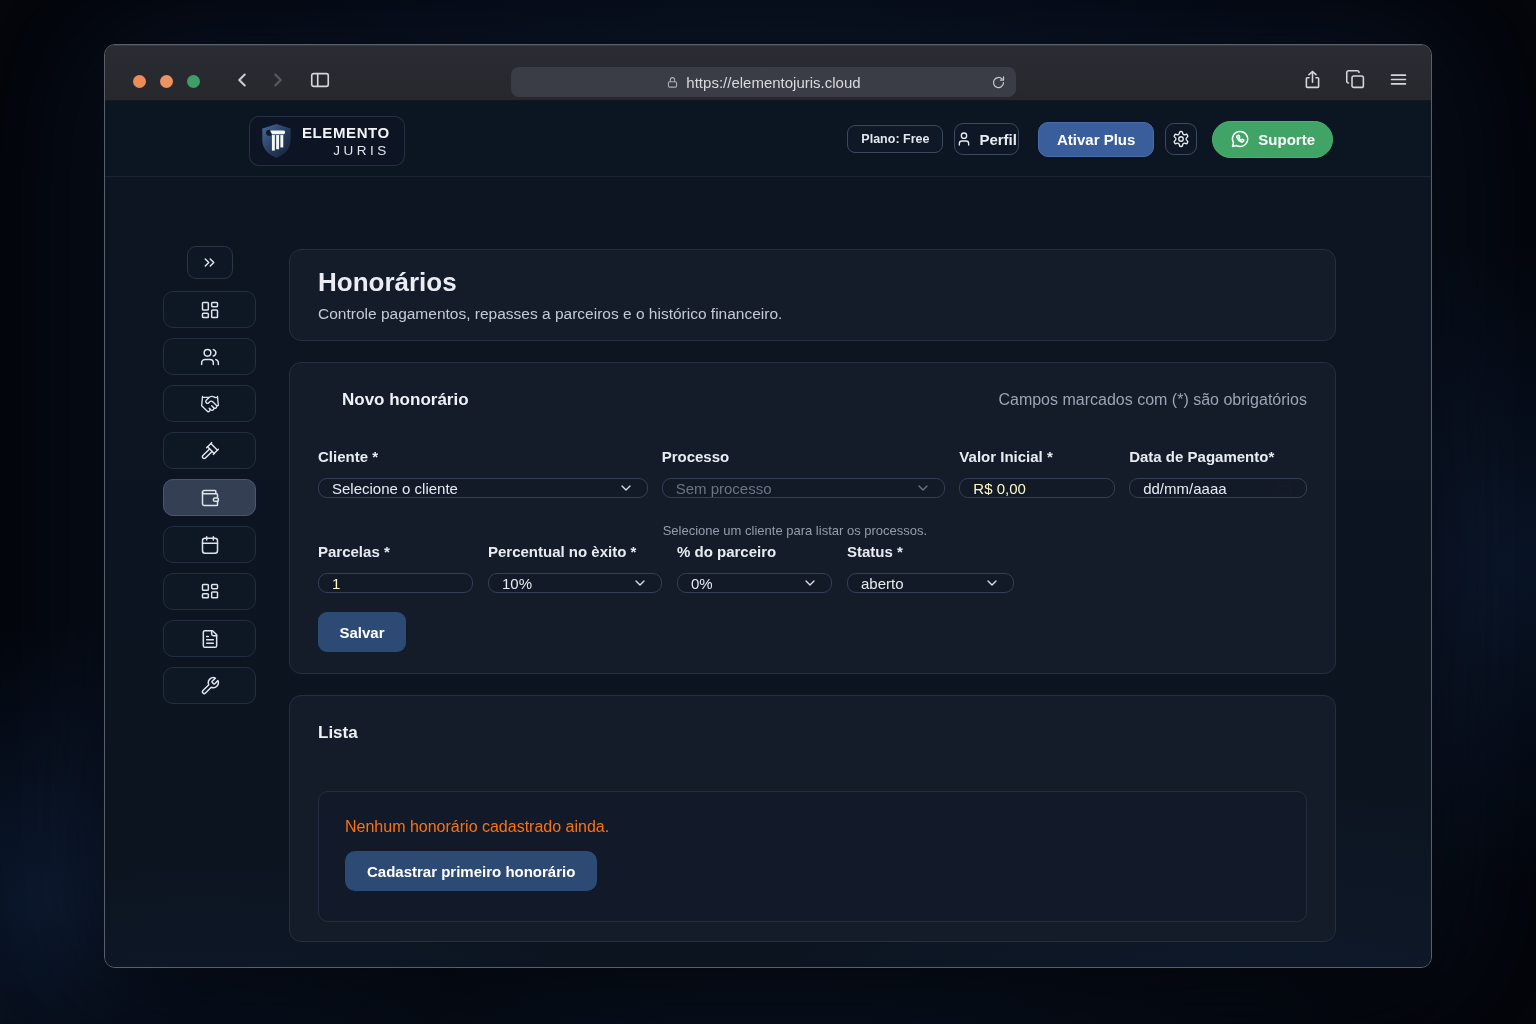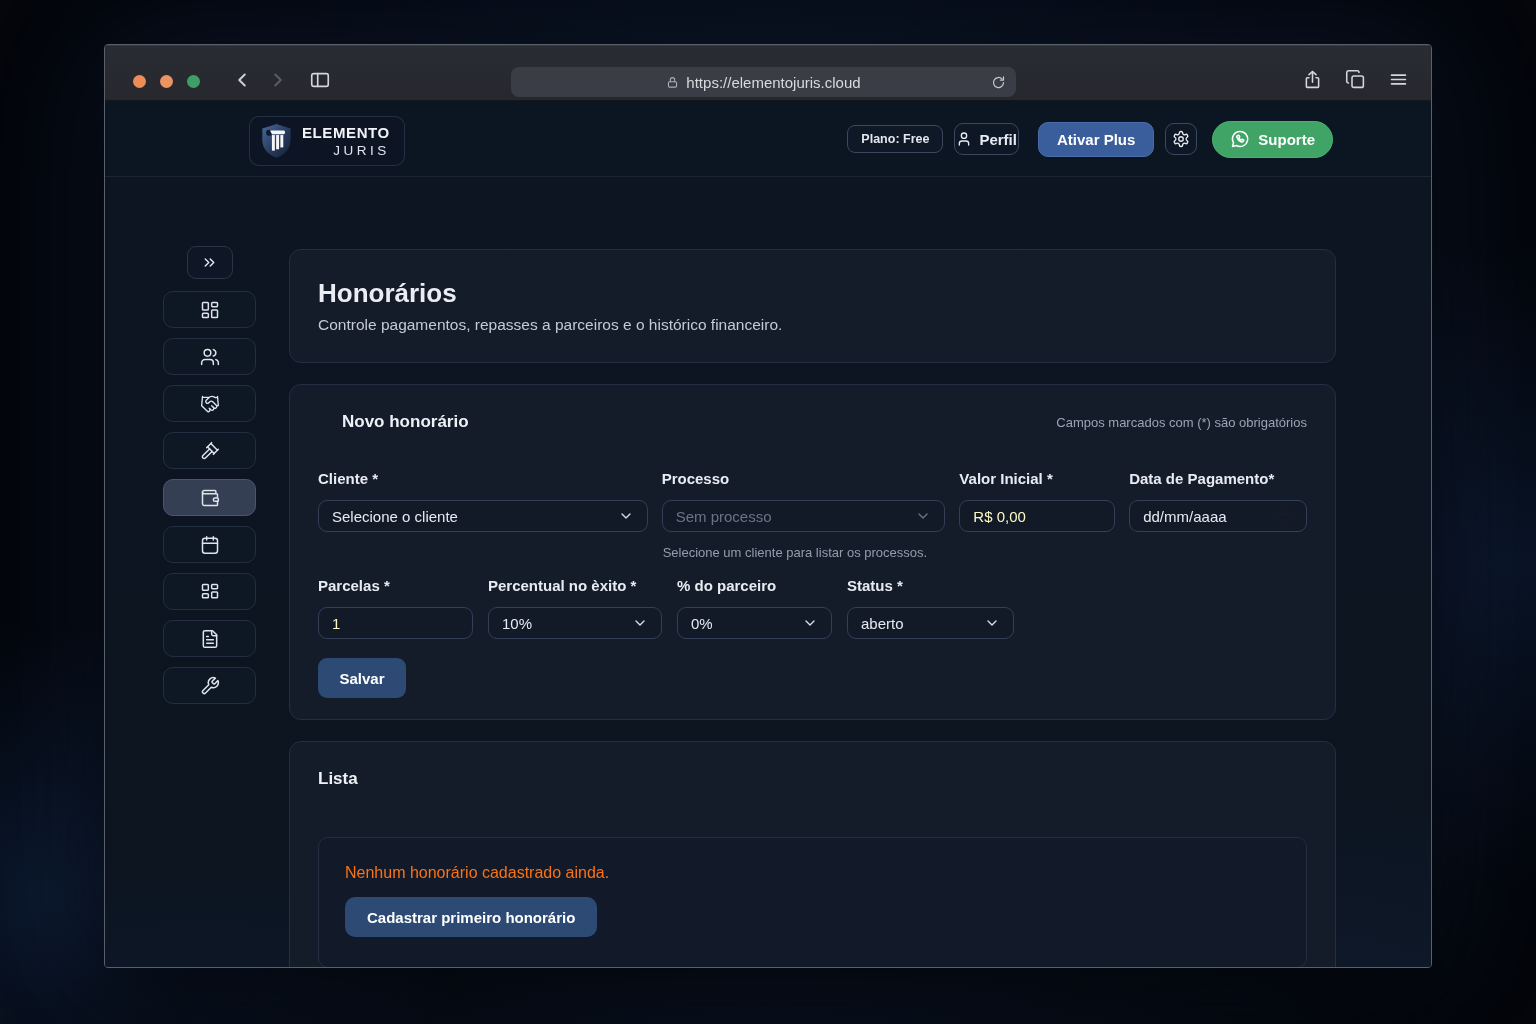--- a/index.html
+++ b/index.html
@@ -8,21 +8,21 @@
     font-family:"Liberation Sans", sans-serif;
     background:
       radial-gradient(700px 450px at 3% 88%, rgba(42,92,170,.20), transparent 62%),
       radial-gradient(800px 520px at 99% 55%, rgba(42,92,170,.16), transparent 62%),
       radial-gradient(1000px 320px at 50% 103%, rgba(42,92,170,.13), transparent 60%),
       radial-gradient(900px 400px at 50% -5%, rgba(30,60,110,.12), transparent 60%),
       #04060b;
   }
   .window {
     position:absolute; left:104px; top:44px; width:1328px; height:924px;
-    border-radius:4px; border:1px solid #5a606b; overflow:hidden;
+    border-radius:11px; border:1px solid #5a606b; overflow:hidden;
     background:#0c1320;
     box-shadow:0 40px 90px rgba(0,0,0,.65), 0 0 130px rgba(50,100,190,.20);
   }
   
   .chrome {
     position:absolute; left:0; top:0; right:0; height:56px;
     background:linear-gradient(#2a2c33,#26282e);
     border-bottom:1px solid #16171c;
     box-shadow:inset 0 1px 0 rgba(255,255,255,.07);
   }
@@ -112,34 +112,34 @@
     color:#dfe4ec; cursor:pointer;
   }
   .sb-item svg { width:20px; height:20px; }
   .sb-item.active { background:#353f53; border-color:#4a5670; }
   
   .content { position:absolute; left:184px; top:148px; width:1047px; }
   .panel {
     background:#141c2a; border:1px solid #242f43; border-radius:12px;
     width:100%;
   }
-  .panel-head { padding:28px 28px; }
+  .panel-head { padding:17px 28px; }
   .page-title { font-size:26px; font-weight:600; color:#eaeef4; }
   .page-sub { margin-top:7px; font-size:15.5px; color:#c3cad6; }
   .panel-form { margin-top:21px; padding:27px 28px 21px; }
   .form-top { display:flex; justify-content:space-between; align-items:baseline;margin-left:24px; }
   .sec-title { font-size:17px; font-weight:700; color:#eef1f5; }
-  .req-note { font-size:13px; color:#9aa4b4; }
+  .req-note { font-size:16px; color:#9aa4b4; }
   .frow { display:flex; gap:14px; }
   .frow1 { margin-top:38px; }
   .frow2 { margin-top:45px; gap:15px; }
   .fcol { display:flex; flex-direction:column; position:relative; }
   .flabel { font-size:15px; font-weight:600; color:#e8ecf2; margin-bottom:13px; }
   .ctl {
-    height:32px; border:1px solid #333f56; border-radius:9px; background:#121a28;
+    height:20px; border:1px solid #333f56; border-radius:9px; background:#121a28;
     display:flex; align-items:center; padding:0 13px; font-size:15px; color:#e7eaf0;
     cursor:pointer;
   }
   .ctl .val { flex:1 1 auto; white-space:nowrap; overflow:hidden; }
   .ctl .chev { width:16px; height:16px; color:#d9dee6; flex:0 0 auto; }
   .ctl.muted { color:#6b7486; }
   .ctl.muted .chev { color:#6b7486; }
   .ctl input {
     width:100%; background:transparent; border:none; outline:none;
     color:#fef9c3; font-size:15px; font-family:"Liberation Sans", sans-serif;

